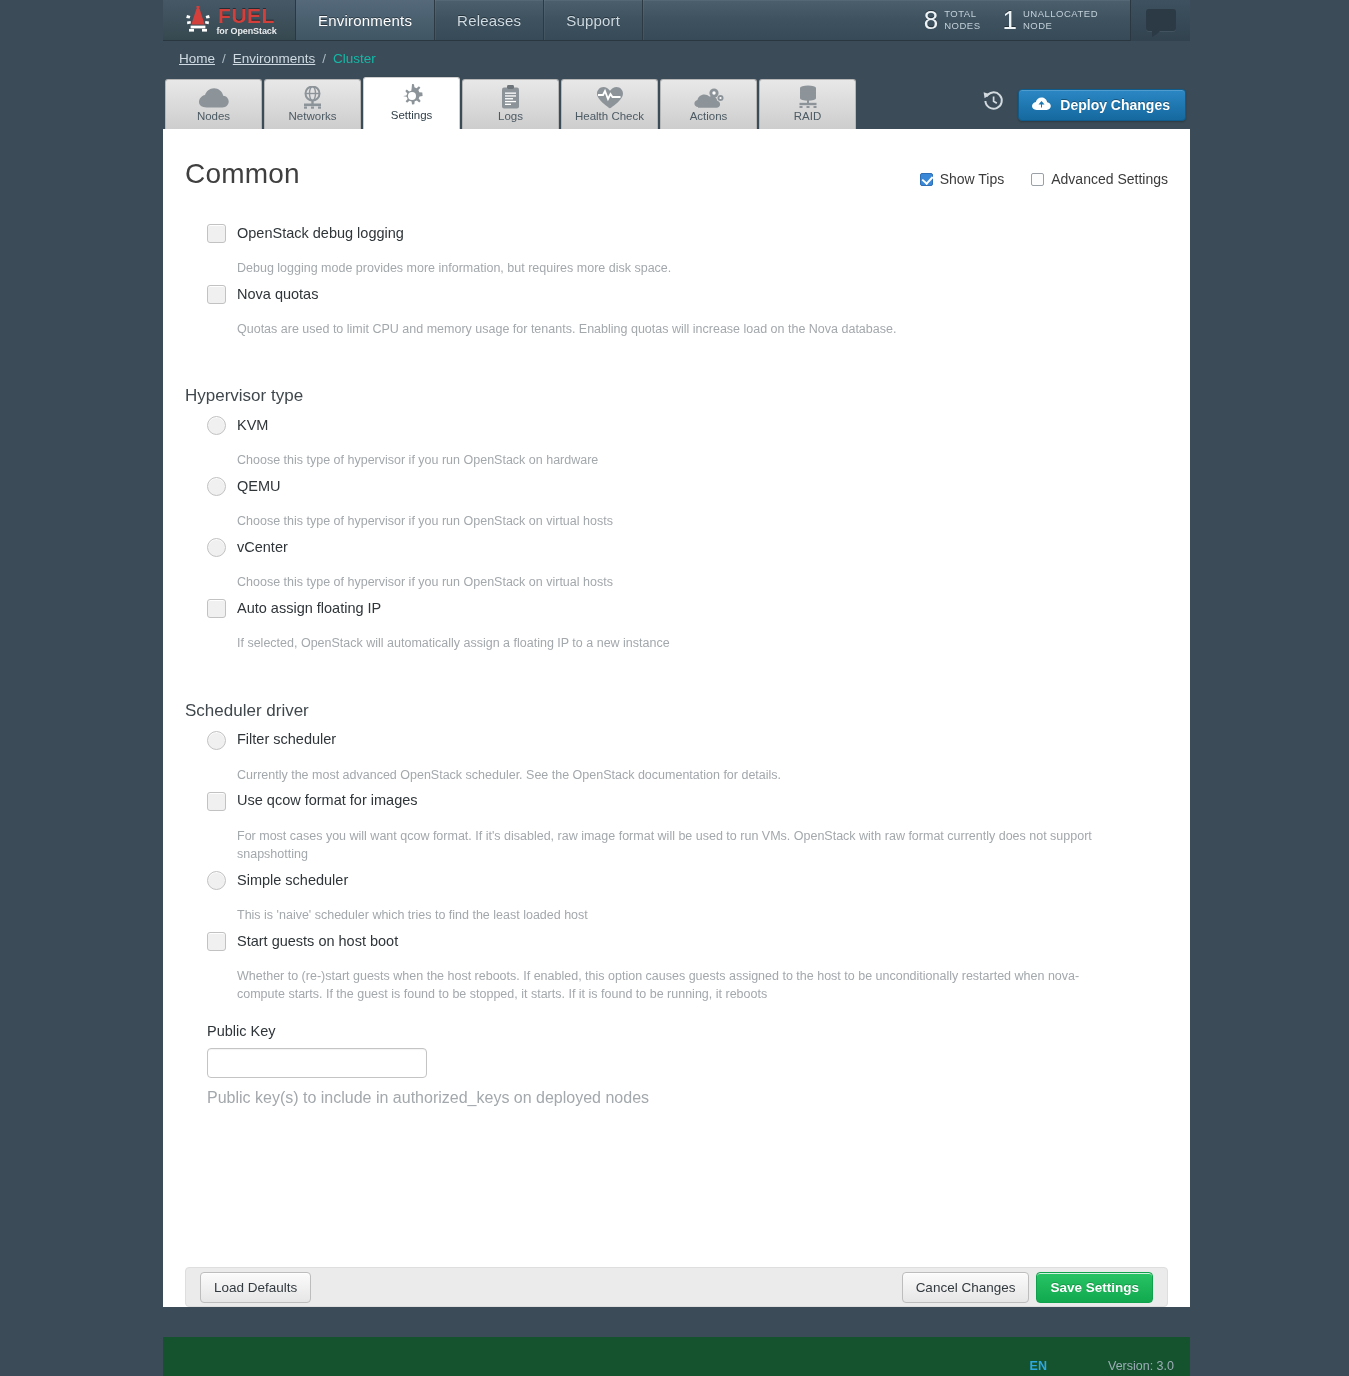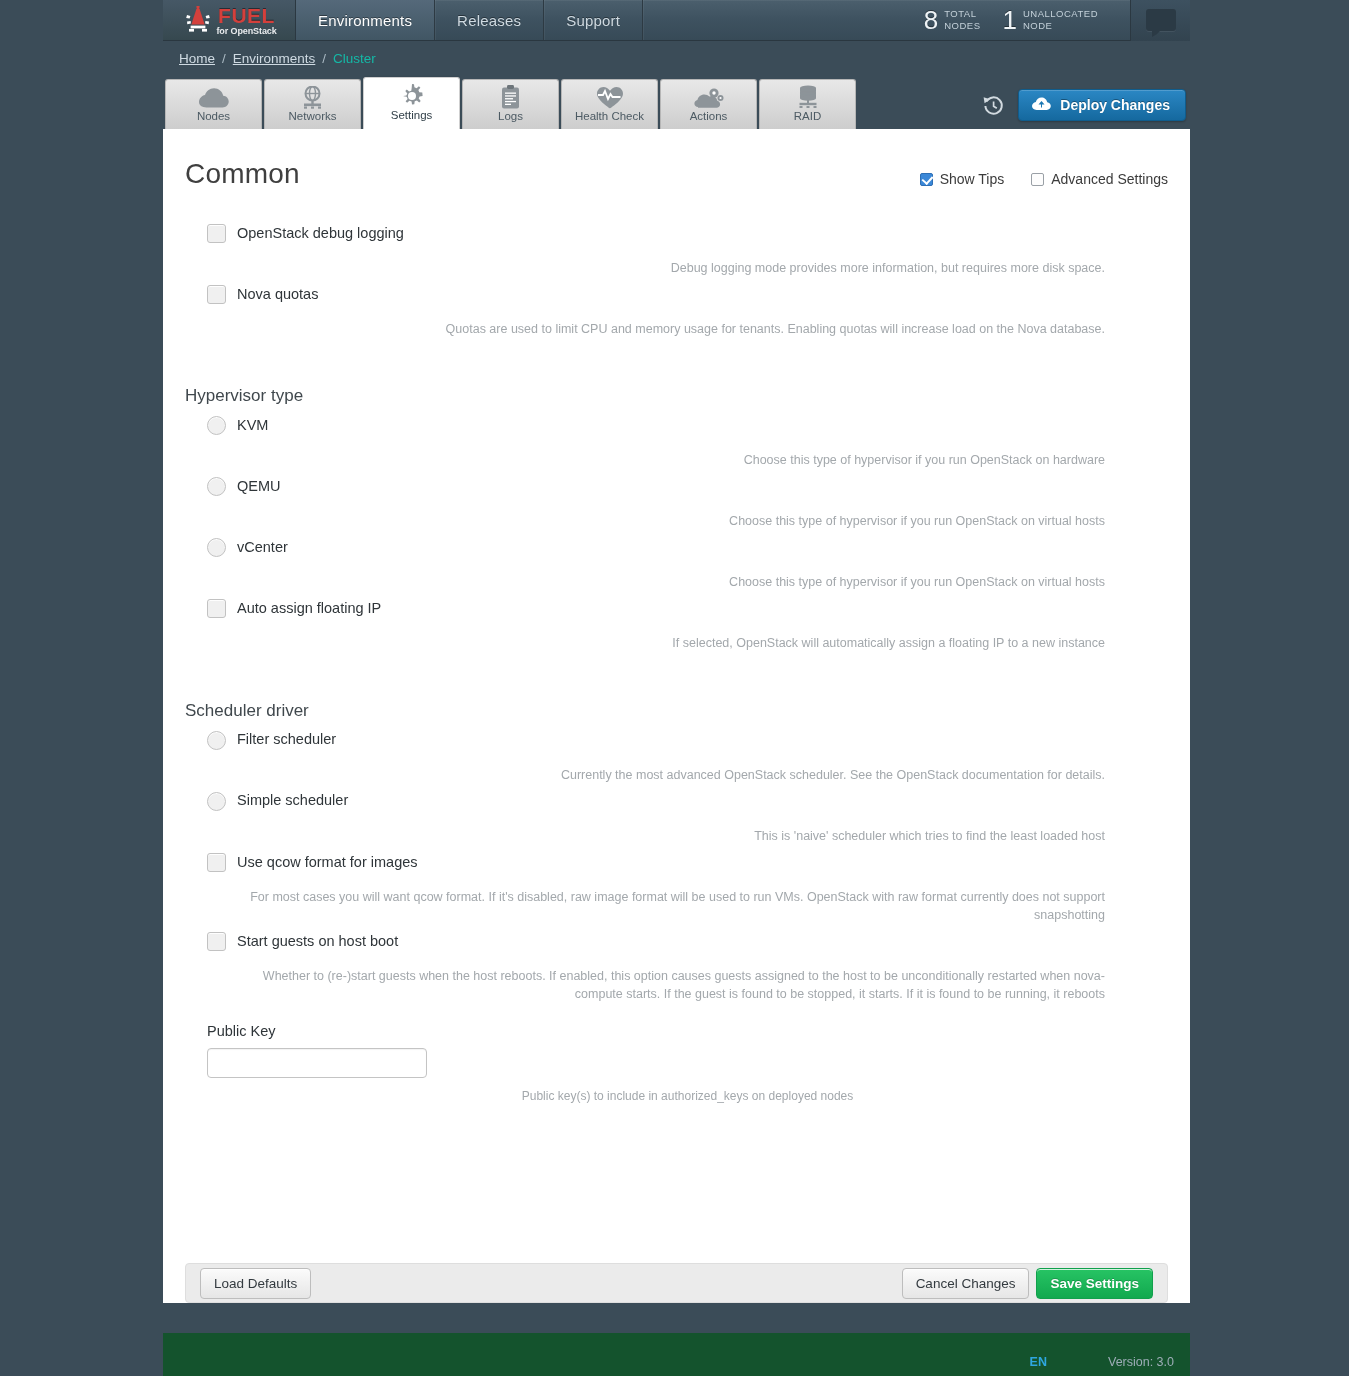--- a/index.html
+++ b/index.html
@@ -114,21 +114,21 @@
     height: 52px; box-shadow: 0 -1px 2px rgba(0,0,0,0.06);
     z-index: 5;
   }
   .tab-ico {
     height: 23px; display:flex; align-items:flex-end; justify-content:center;
     margin-bottom: 2px;
   }
   .tab-lbl { font-size: 11.5px; color: #4c5a63; line-height: 1; }
   .tab.active .tab-lbl { color: #33414a; }
   .tabstrip-right {
-    margin-left: auto; display: flex; align-items: center; gap: 14px;
+    margin-left: auto; display: flex; gap: 14px;
     padding-right: 4px; padding-bottom: 8px;
   }
   .history-btn {
     width: 22px; height: 22px; cursor: pointer; opacity: 0.92;
     display: flex; align-items: center; justify-content: center;
   }
   .deploy-btn {
     display: flex; align-items: center; gap: 9px;
     height: 32px; padding: 0 15px 0 13px;
     background: linear-gradient(to bottom,#2b87c4,#15699f);
@@ -181,41 +181,41 @@
     box-shadow: 0 1px 0 rgba(255,255,255,0.9) inset;
   }
 
   
   .group { margin-top: 4px; }
   .group-title {
     font-size: 17px; color: #40484d; font-weight: normal;
     margin: 0 0 10px 0; padding-left: 0px;
   }
   .settings-list { padding-left: 0px; }
-  .opt { margin-bottom: 8px; text-align: right; }
+  .opt { margin-bottom: 8px; }
   .opt-row { display: flex; align-items: center; gap: 11px; padding-left: 22px; }
   .opt-lbl { font-size: 14.5px; color: #2f3539; line-height: 1.2; }
   .opt-desc {
     font-size: 12.5px; color: #a3a8ac; line-height: 1.45;
     padding-left: 52px; margin-top: 16px; max-width: 920px;
   }
   .group-gap { height: 36px; }
 
   .field-label {
     font-size: 14.5px; color: #2f3539; padding-left: 22px; margin-bottom: 9px;
   }
   .text-input {
     margin-left: 22px; width: 220px; height: 30px;
     border: 1px solid #c4c4c4; border-radius: 4px; background: #fff;
     font-size: 13px; color: #333; padding: 0 8px;
     font-family: "Liberation Sans", sans-serif;
     box-shadow: 0 1px 1px rgba(0,0,0,0.05) inset;
   }
   .field-desc {
-    font-size: 12px; color: #a3a8ac; padding-left: 22px; margin-top: 11px; text-align: center;
+    font-size: 16px; color: #a3a8ac; padding-left: 22px; margin-top: 11px;
   }
 
   
   .spacer { height: 160px; }
   .footer-bar {
     margin: 0 22px 22px 22px;
     background: #ebebeb; border: 1px solid #dedede; border-radius: 4px;
     height: 40px; display: flex; align-items: center;
     padding: 0 14px; gap: 10px;
   }
@@ -516,32 +516,32 @@
             <div class="opt">
               <div class="opt-row">
                 <span class="big-radio"></span>
                 <span class="opt-lbl">Filter scheduler</span>
               </div>
               <div class="opt-desc">Currently the most advanced OpenStack scheduler. See the OpenStack documentation for details.</div>
             </div>
 
             <div class="opt">
               <div class="opt-row">
+                <span class="big-cb"></span>
+                <span class="opt-lbl">Use qcow format for images</span>
+              </div>
+              <div class="opt-desc">For most cases you will want qcow format. If it's disabled, raw image format will be used to run VMs. OpenStack with raw format currently does not support snapshotting</div>
+            </div>
+
+            <div class="opt">
+              <div class="opt-row">
                 <span class="big-radio"></span>
                 <span class="opt-lbl">Simple scheduler</span>
               </div>
               <div class="opt-desc">This is 'naive' scheduler which tries to find the least loaded host</div>
-            </div>
-
-            <div class="opt">
-              <div class="opt-row">
-                <span class="big-cb"></span>
-                <span class="opt-lbl">Use qcow format for images</span>
-              </div>
-              <div class="opt-desc">For most cases you will want qcow format. If it's disabled, raw image format will be used to run VMs. OpenStack with raw format currently does not support snapshotting</div>
             </div>
 
             <div class="opt">
               <div class="opt-row">
                 <span class="big-cb"></span>
                 <span class="opt-lbl">Start guests on host boot</span>
               </div>
               <div class="opt-desc">Whether to (re-)start guests when the host reboots. If enabled, this option causes guests assigned to the host to be unconditionally restarted when nova-compute starts. If the guest is found to be stopped, it starts. If it is found to be running, it reboots</div>
             </div>
 

